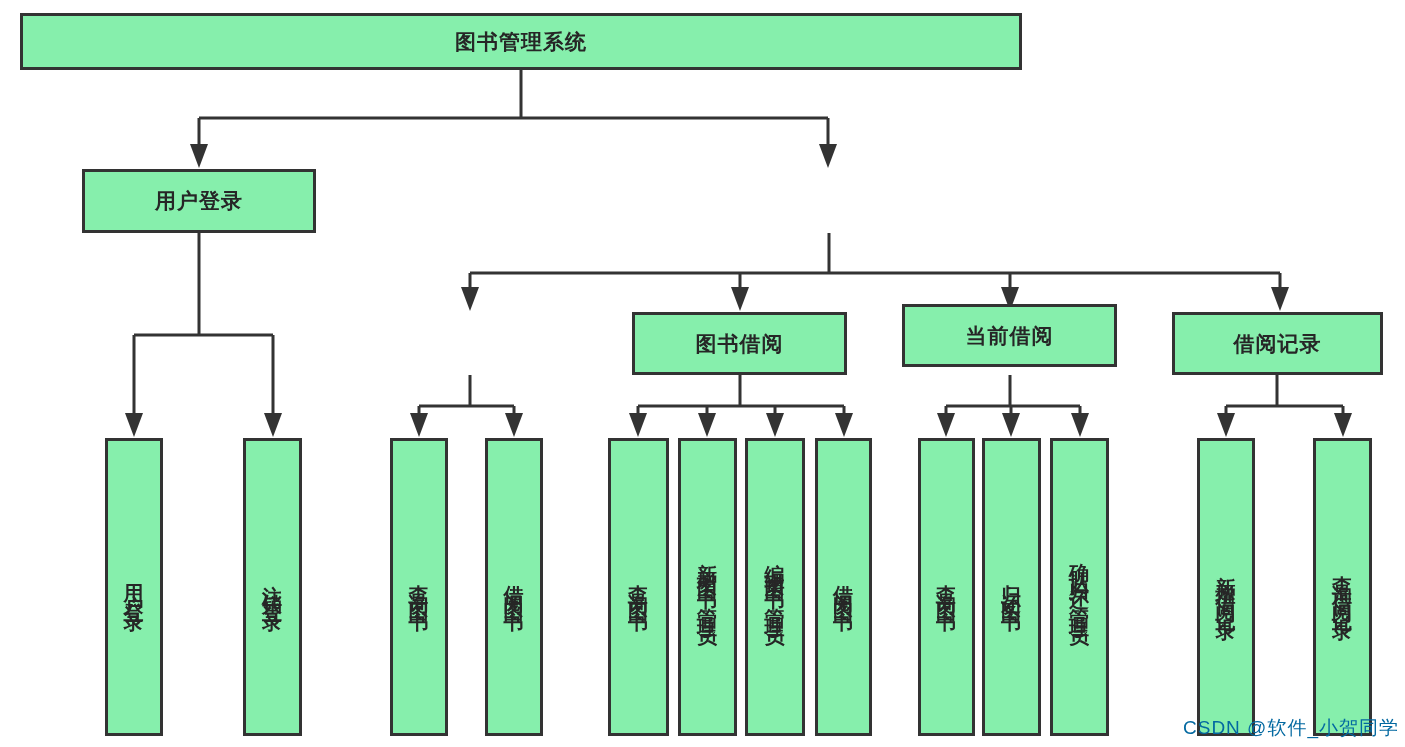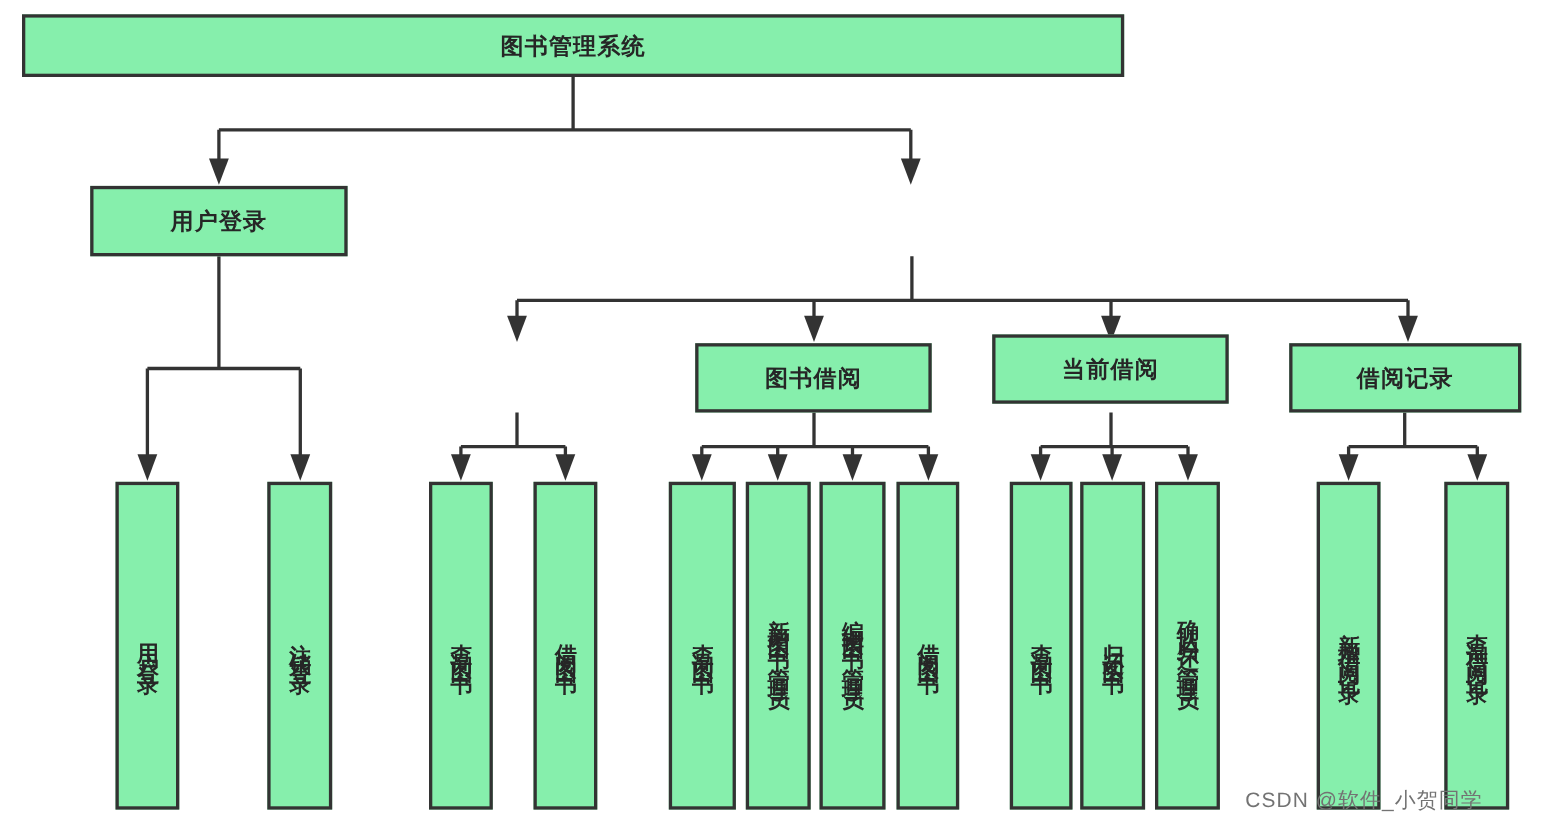--- a/index.html
+++ b/index.html
@@ -30,24 +30,24 @@
   .leaf{
     writing-mode:vertical-rl;
     text-orientation:mixed;
     font-size:20px;
     letter-spacing:9px;
     line-height:1;
     padding:4px 0;
   }
   .watermark{
     position:absolute;
-    left:1132px;top:715px;
+    left:1183px;top:715px;
     width:222px;
     font-size:19px;
-    color:#737373;
+    color:#0369a1;
     letter-spacing:1px;
     white-space:nowrap;
     z-index:3;
   }
 </style>
 </head>
 <body>
 
 <div class="canvas">
 

